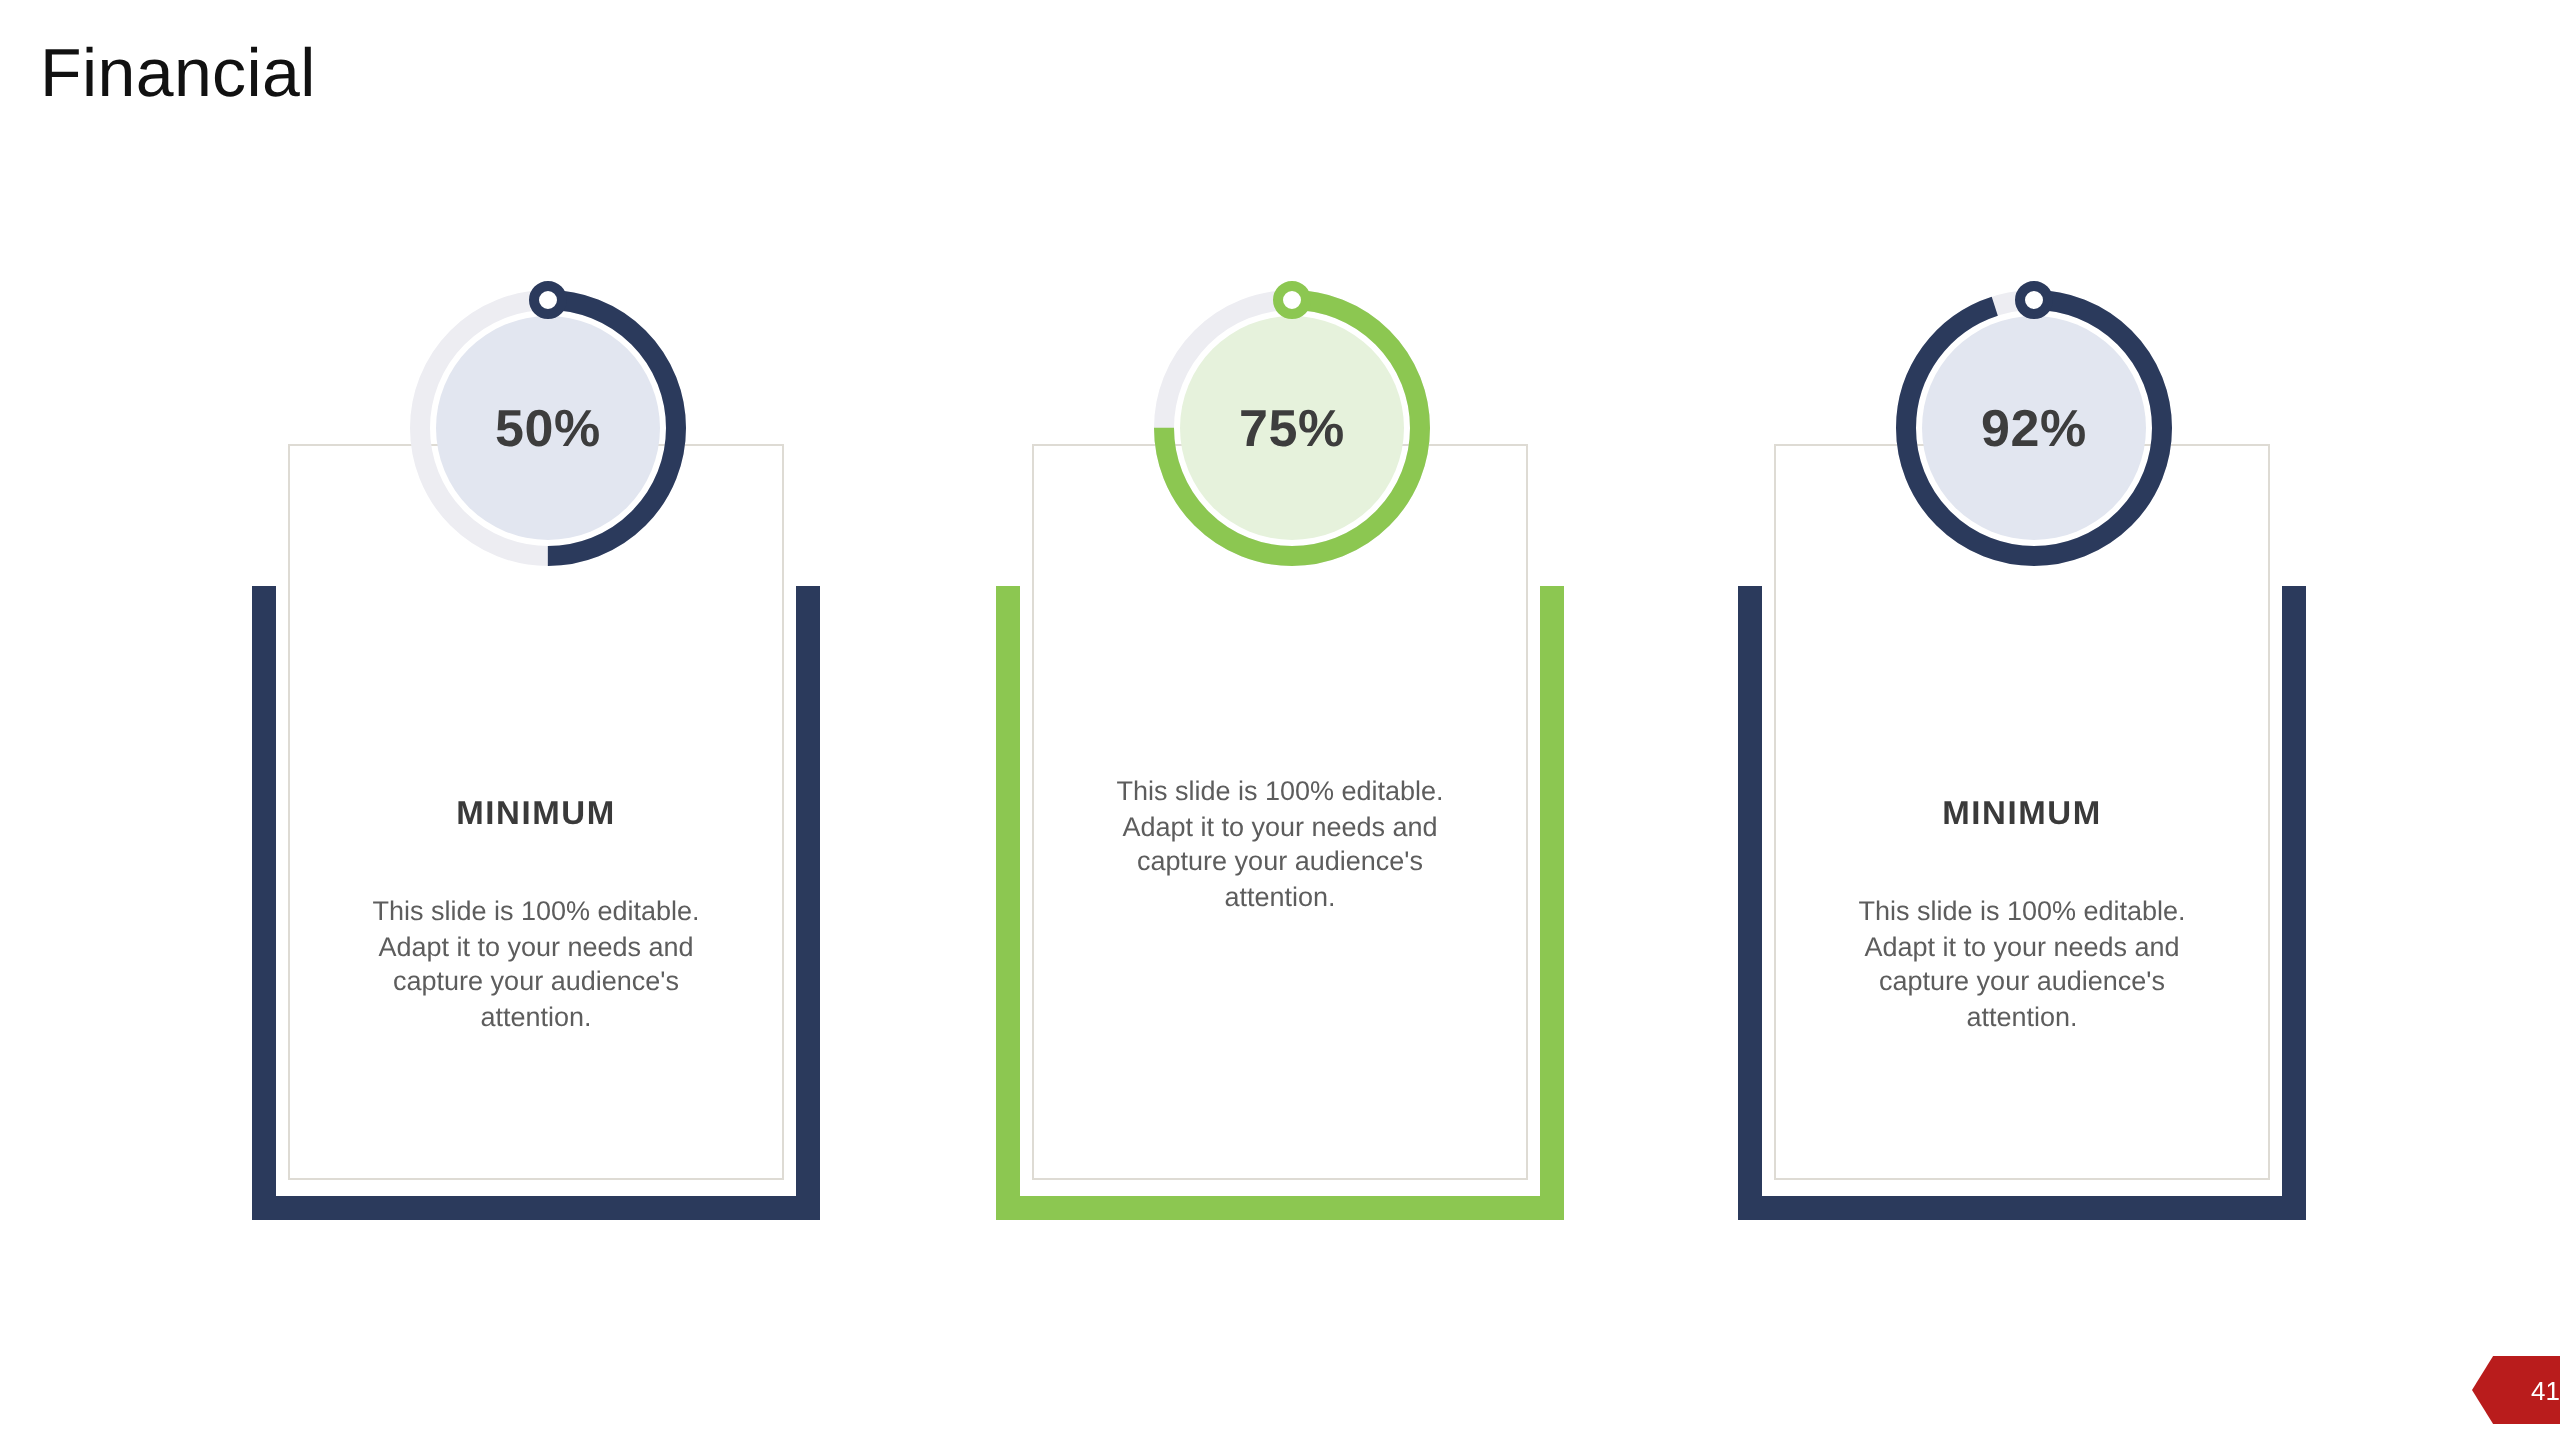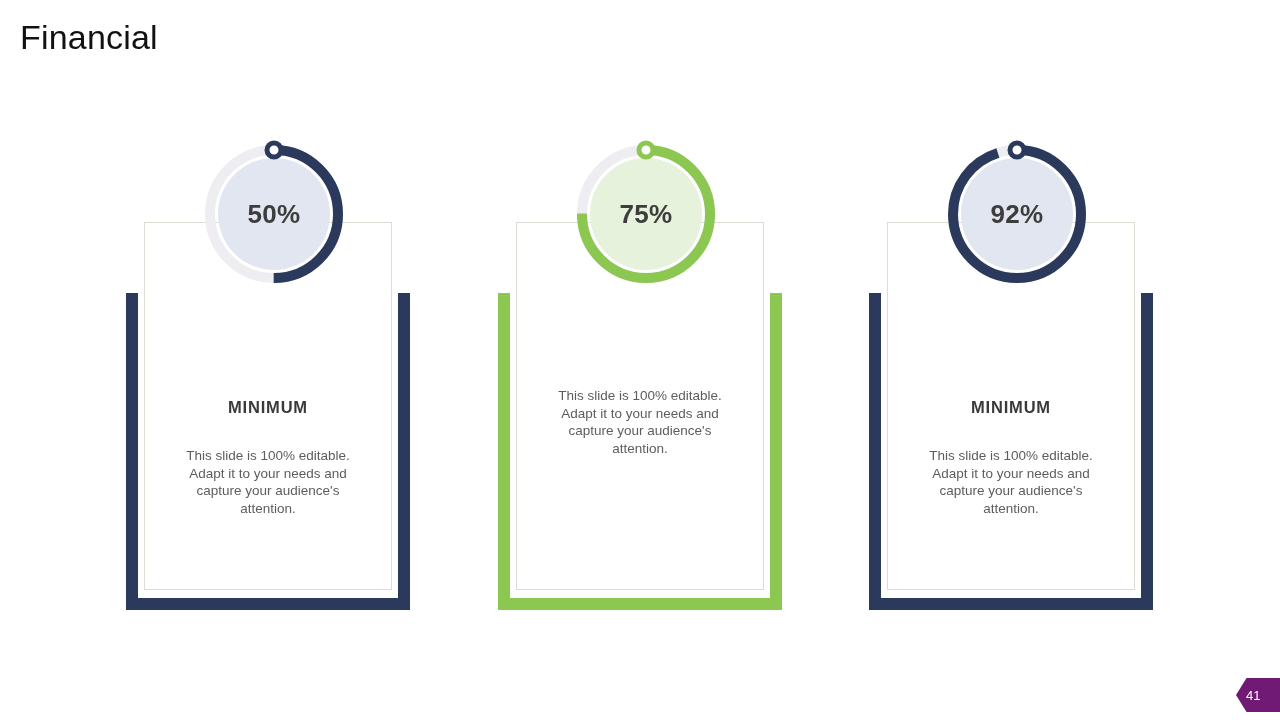--- a/index.html
+++ b/index.html
@@ -141,25 +141,25 @@
     text-align: center;
   }
 
   
   .page-badge {
     position: absolute;
     right: 0;
     bottom: 8px;
     width: 44px;
     height: 34px;
-    background: #701a75;
+    background: #b91c1c;
     clip-path: polygon(24% 0%, 100% 0%, 100% 100%, 24% 100%, 0% 50%);
     display: flex;
     align-items: center;
-    justify-content: flex-start;
+    justify-content: flex-end;
     padding-left: 10px;
   }
 
   .page-badge-text {
     font-size: 13px;
     font-weight: 400;
     color: #ffffff;
     line-height: 13px;
   }
 </style>

